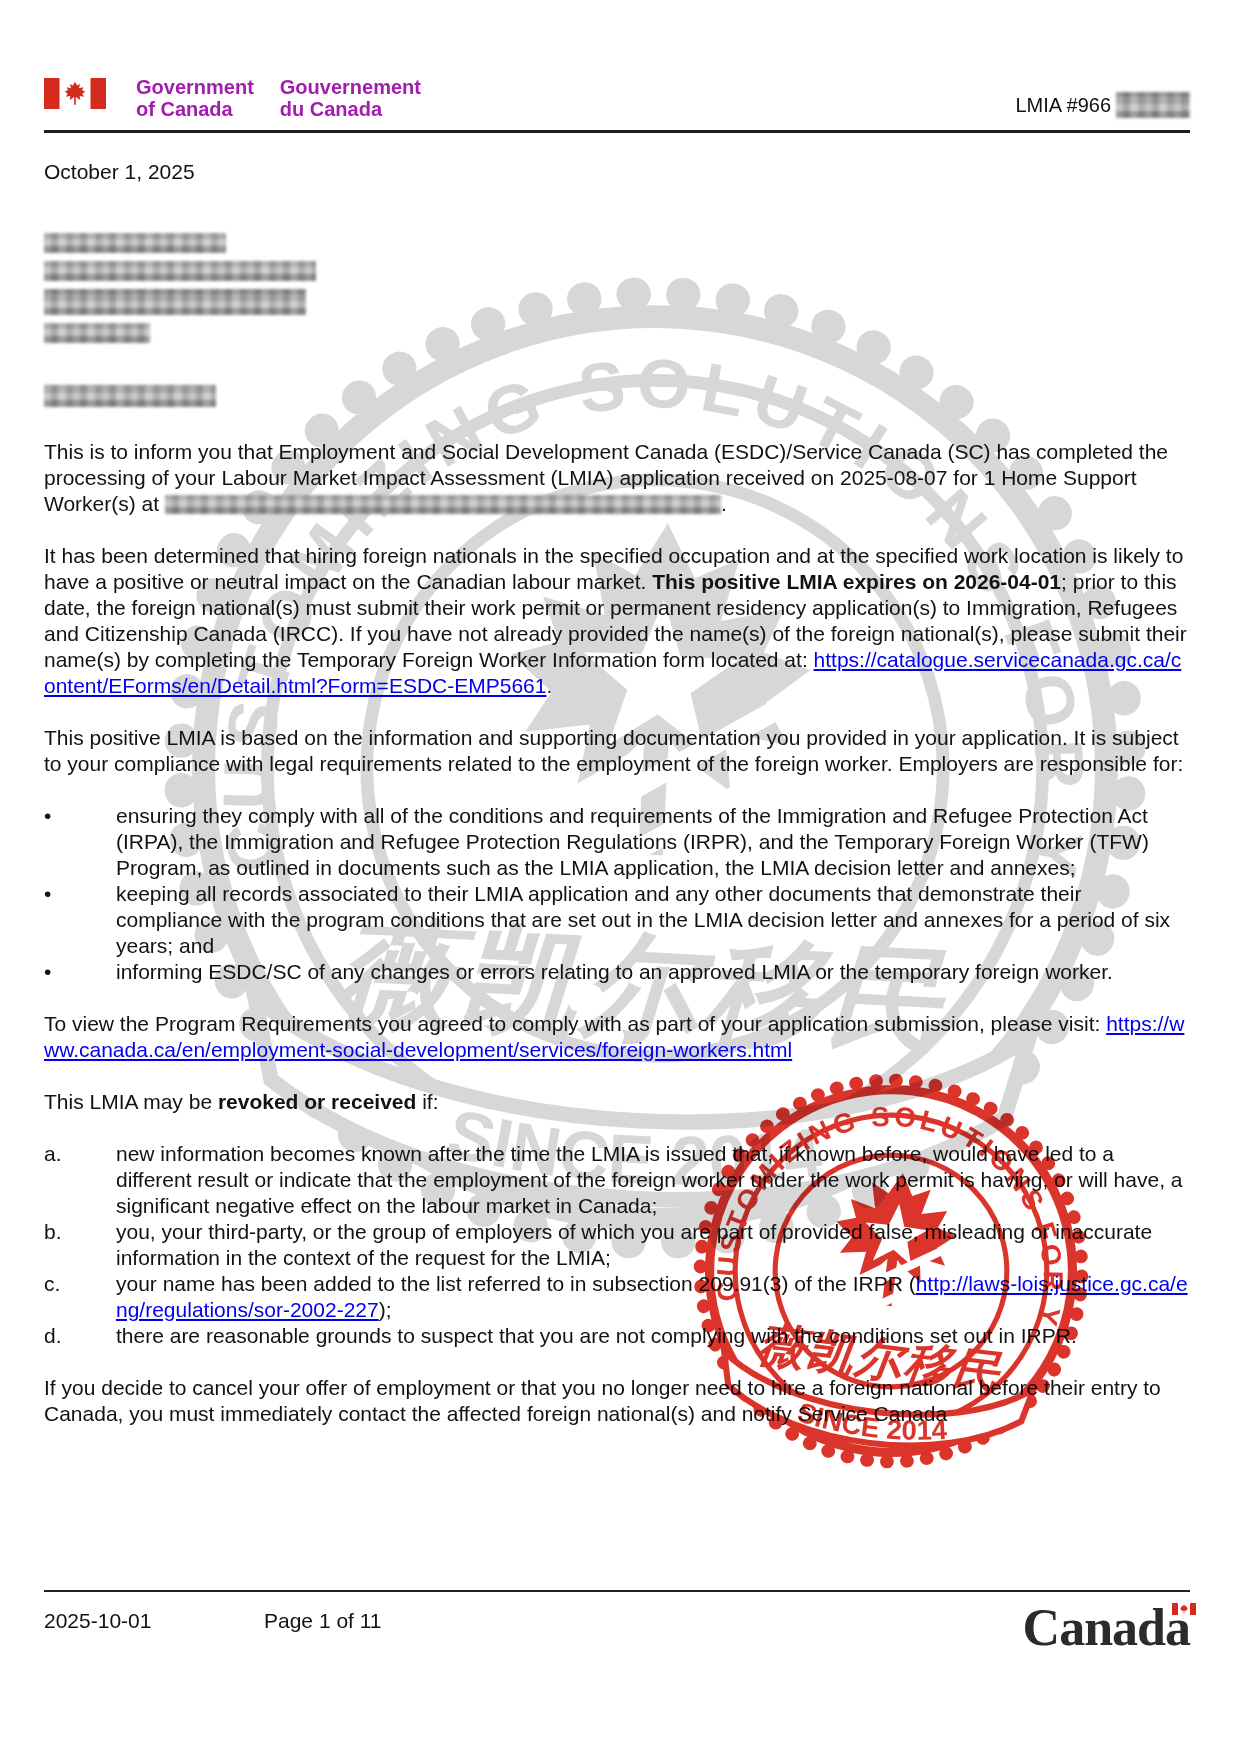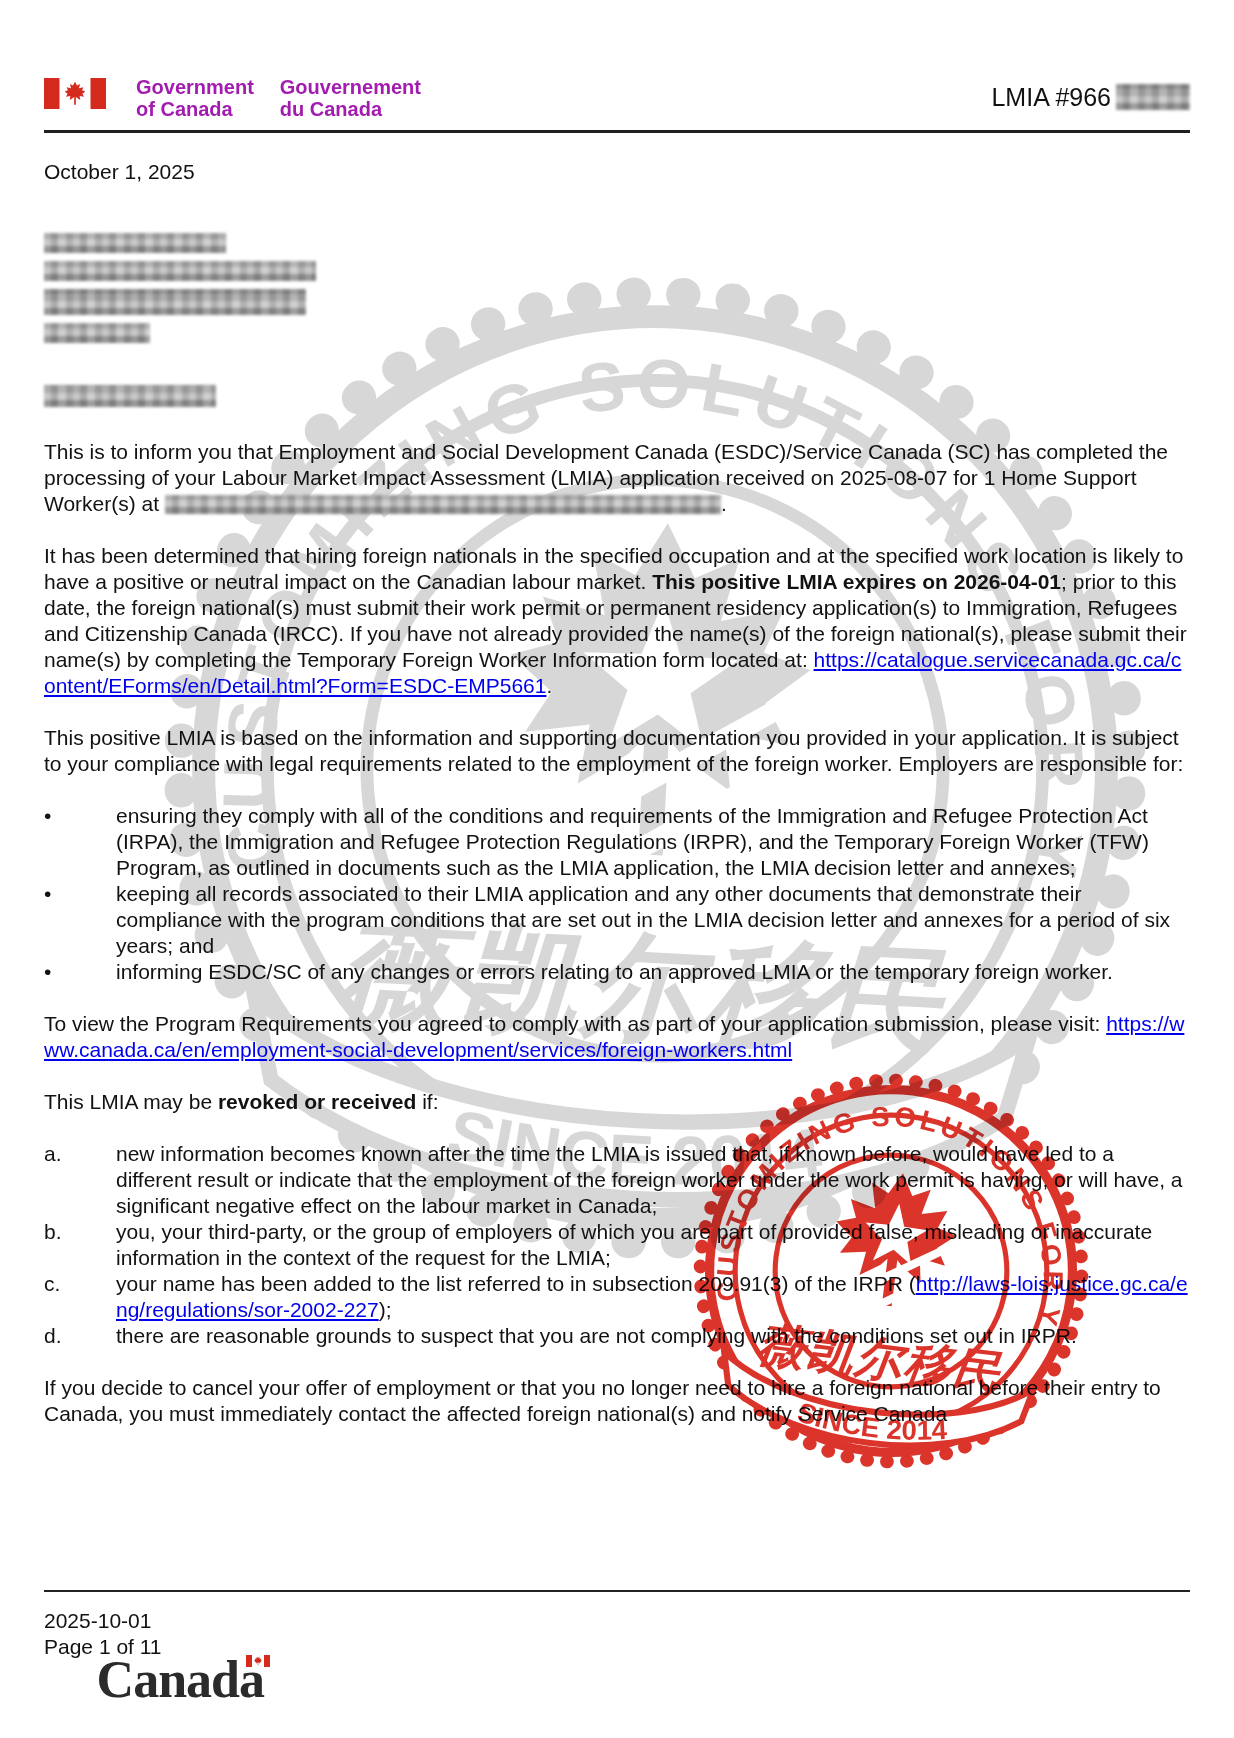--- a/index.html
+++ b/index.html
@@ -4,21 +4,21 @@
 <style>
   html,body{margin:0;padding:0;background:#fff;}
   .page{position:relative;width:1234px;height:1738px;background:#fff;overflow:hidden;
         font-family:"Liberation Sans",sans-serif;font-size:21px;line-height:26px;color:#121212;}
   .content{position:relative;z-index:1;padding:0 44px;}
   
   .fip-row{padding-top:76px;display:flex;justify-content:space-between;align-items:flex-start;}
   .fip-left{display:flex;align-items:flex-start;}
   .flag-svg{width:62px;height:31px;margin-right:30px;margin-top:2px;}
   .gov-col{font-size:20px;line-height:22px;font-weight:bold;color:#a21caf;margin-right:26px;}
-  .lmia-ref{margin-top:8px;font-size:25px;display:flex;align-items:center;gap:5px;}
+  .lmia-ref{margin-top:16px;font-size:20px;display:flex;align-items:center;gap:5px;}
   .header-rule{margin-top:10px;border-top:3px solid #1f1f1f;}
   
   .redact{display:inline-block;border-radius:1px;
     background-image:
       repeating-linear-gradient(0deg, rgba(110,110,110,.55) 0 7px, rgba(200,200,200,.5) 7px 14px, rgba(150,150,150,.55) 14px 21px),
       repeating-linear-gradient(90deg, #c9c9c9 0 7px, #8f8f8f 7px 14px, #d8d8d8 14px 22px, #9a9a9a 22px 29px);
     filter:blur(1.4px);}
   .redact-lmia{width:74px;height:26px;}
   .redact-inline{width:556px;height:19px;vertical-align:-3px;}
   
@@ -33,21 +33,21 @@
   .lrow .marker{flex:0 0 72px;}
   .lrow .btext{flex:1 1 auto;}
   
   .watermark{position:absolute;left:145px;top:258px;width:1020px;height:1020px;z-index:0;transform:rotate(3deg);}
   .stamp-red{position:absolute;left:686px;top:1066px;width:410px;height:410px;z-index:2;
              transform:rotate(7deg);mix-blend-mode:multiply;opacity:.95;}
   .stamp-text{font-family:"Liberation Sans",sans-serif;font-weight:bold;}
   
   .footer{position:absolute;z-index:1;left:44px;right:44px;top:1590px;}
   .footer-rule{border-top:2px solid #222;}
-  .footer-row{margin-top:16px;display:flex;justify-content:space-between;align-items:flex-start;flex-direction:column;}
+  .footer-row{margin-top:16px;display:flex;justify-content:space-between;align-items:flex-start;}
   .footer-date{width:220px;}
   .footer-page{flex:1;}
   .wordmark{width:220px;text-align:right;font-family:"Liberation Serif",serif;
             font-size:52px;line-height:40px;font-weight:bold;letter-spacing:-1px;color:#2b2b2b;position:relative;}
   .wm-flag{position:absolute;right:-6px;top:-5px;width:24px;height:12px;}
 </style>
 </head>
 <body>
 
 <div class="page">

